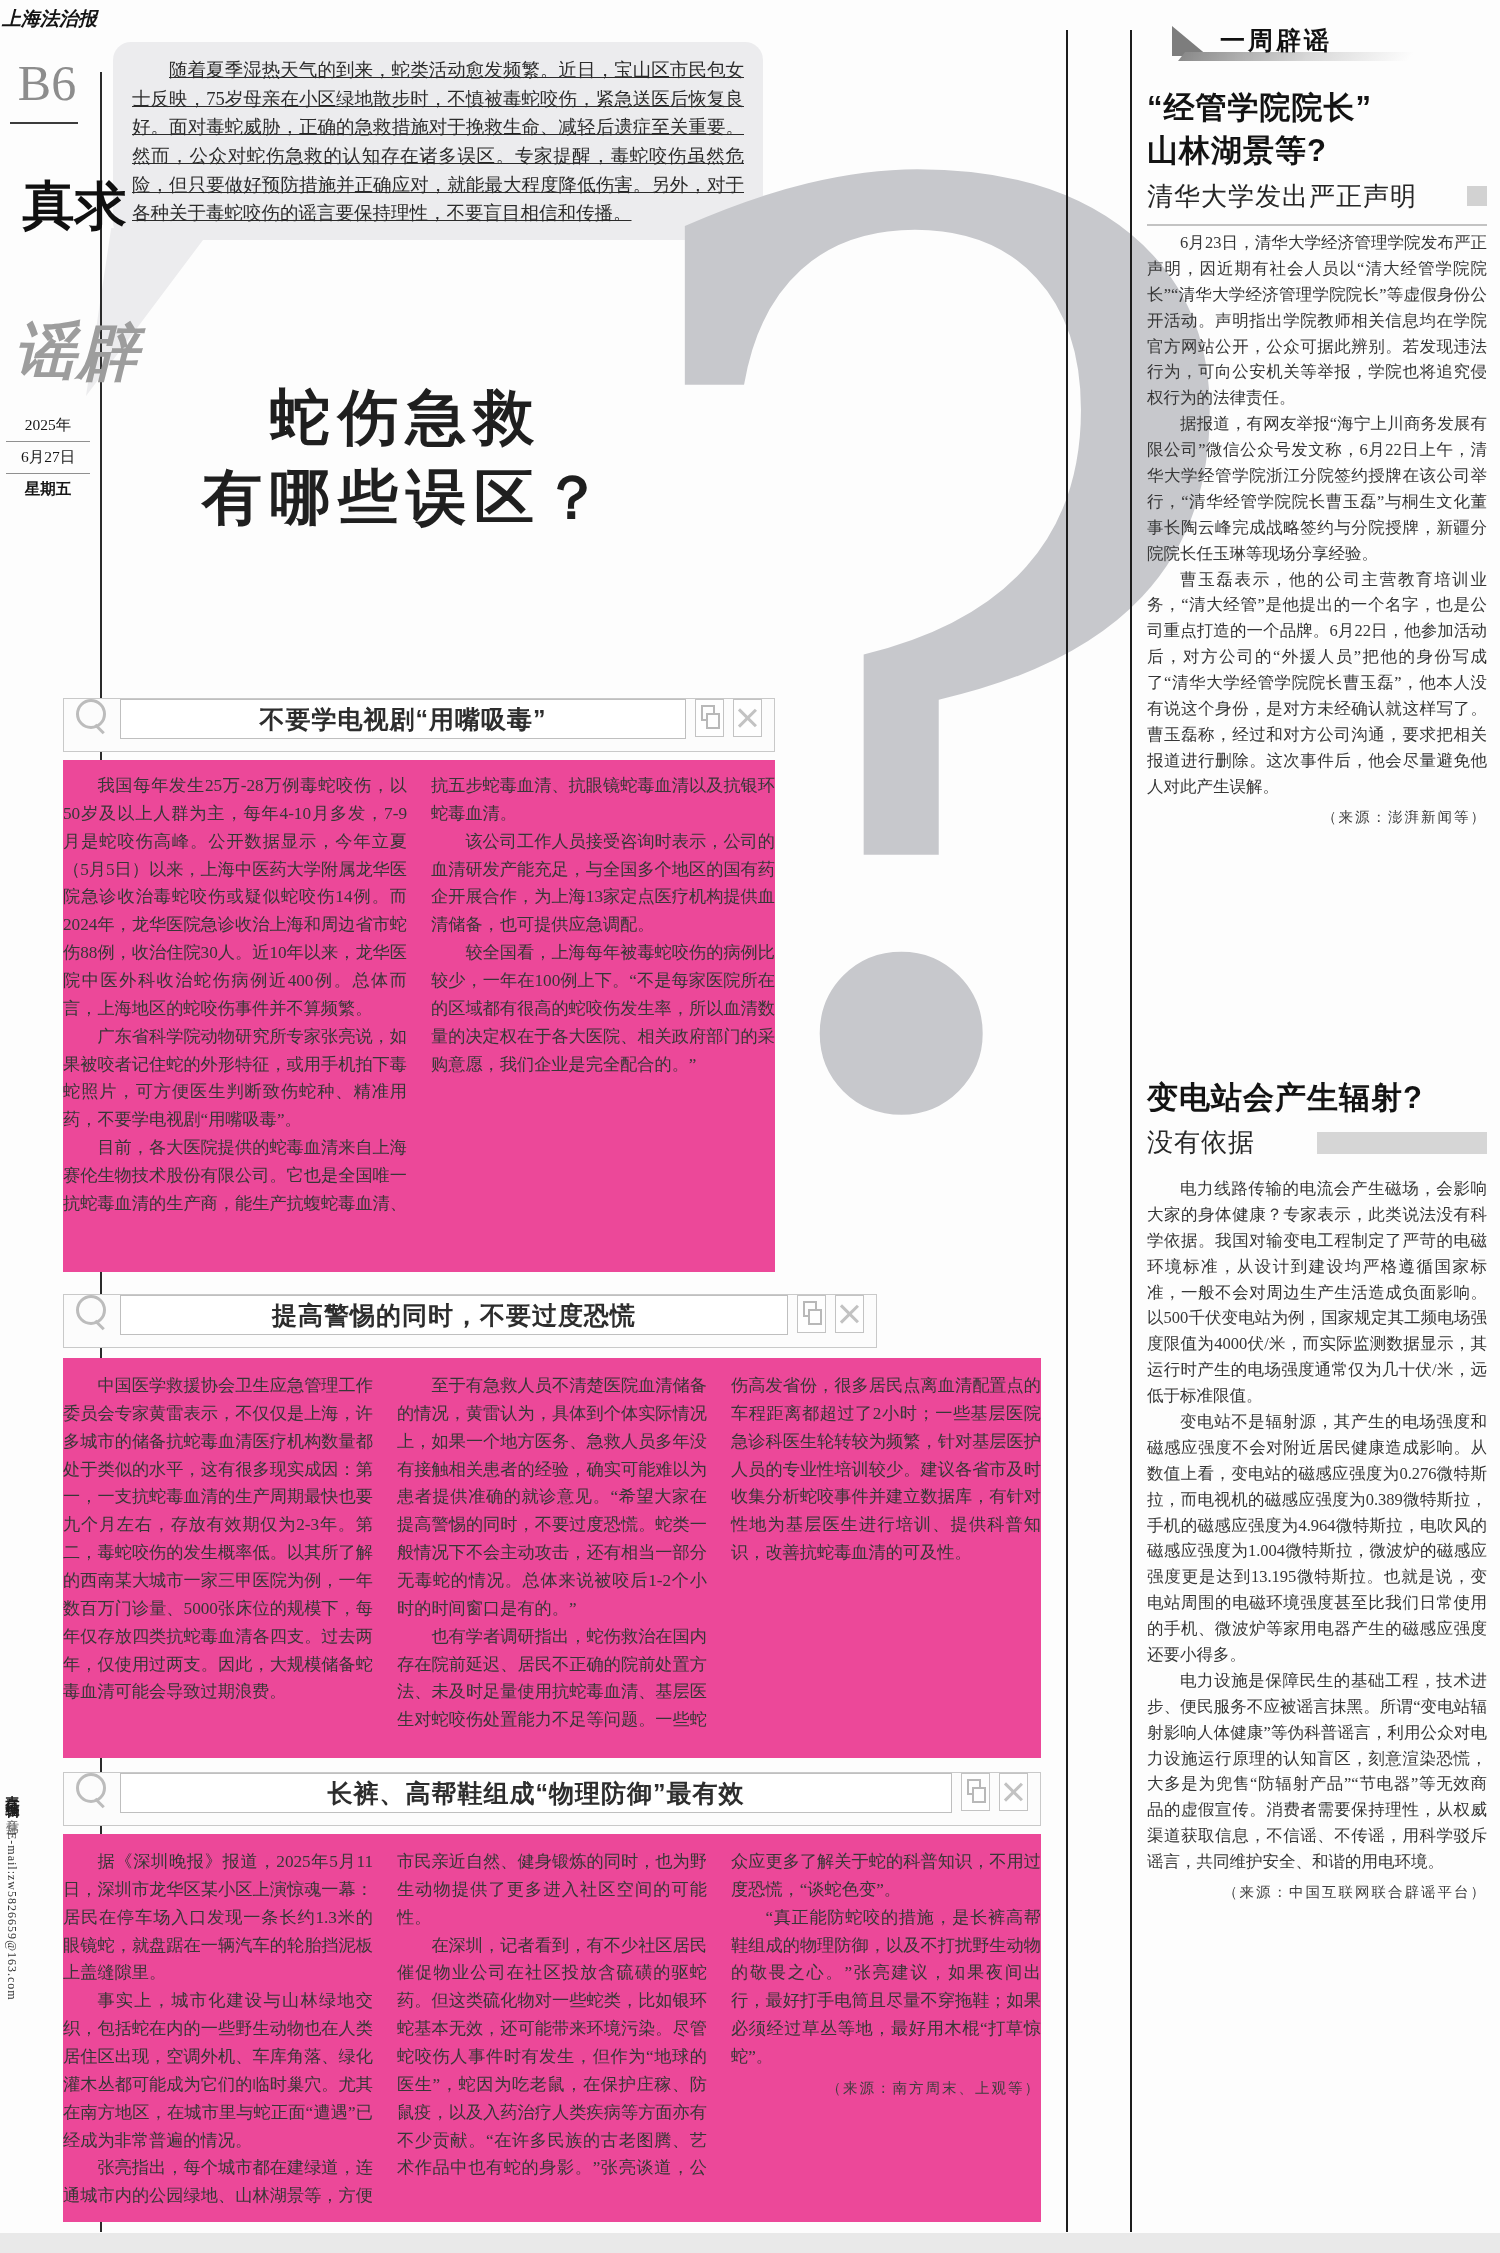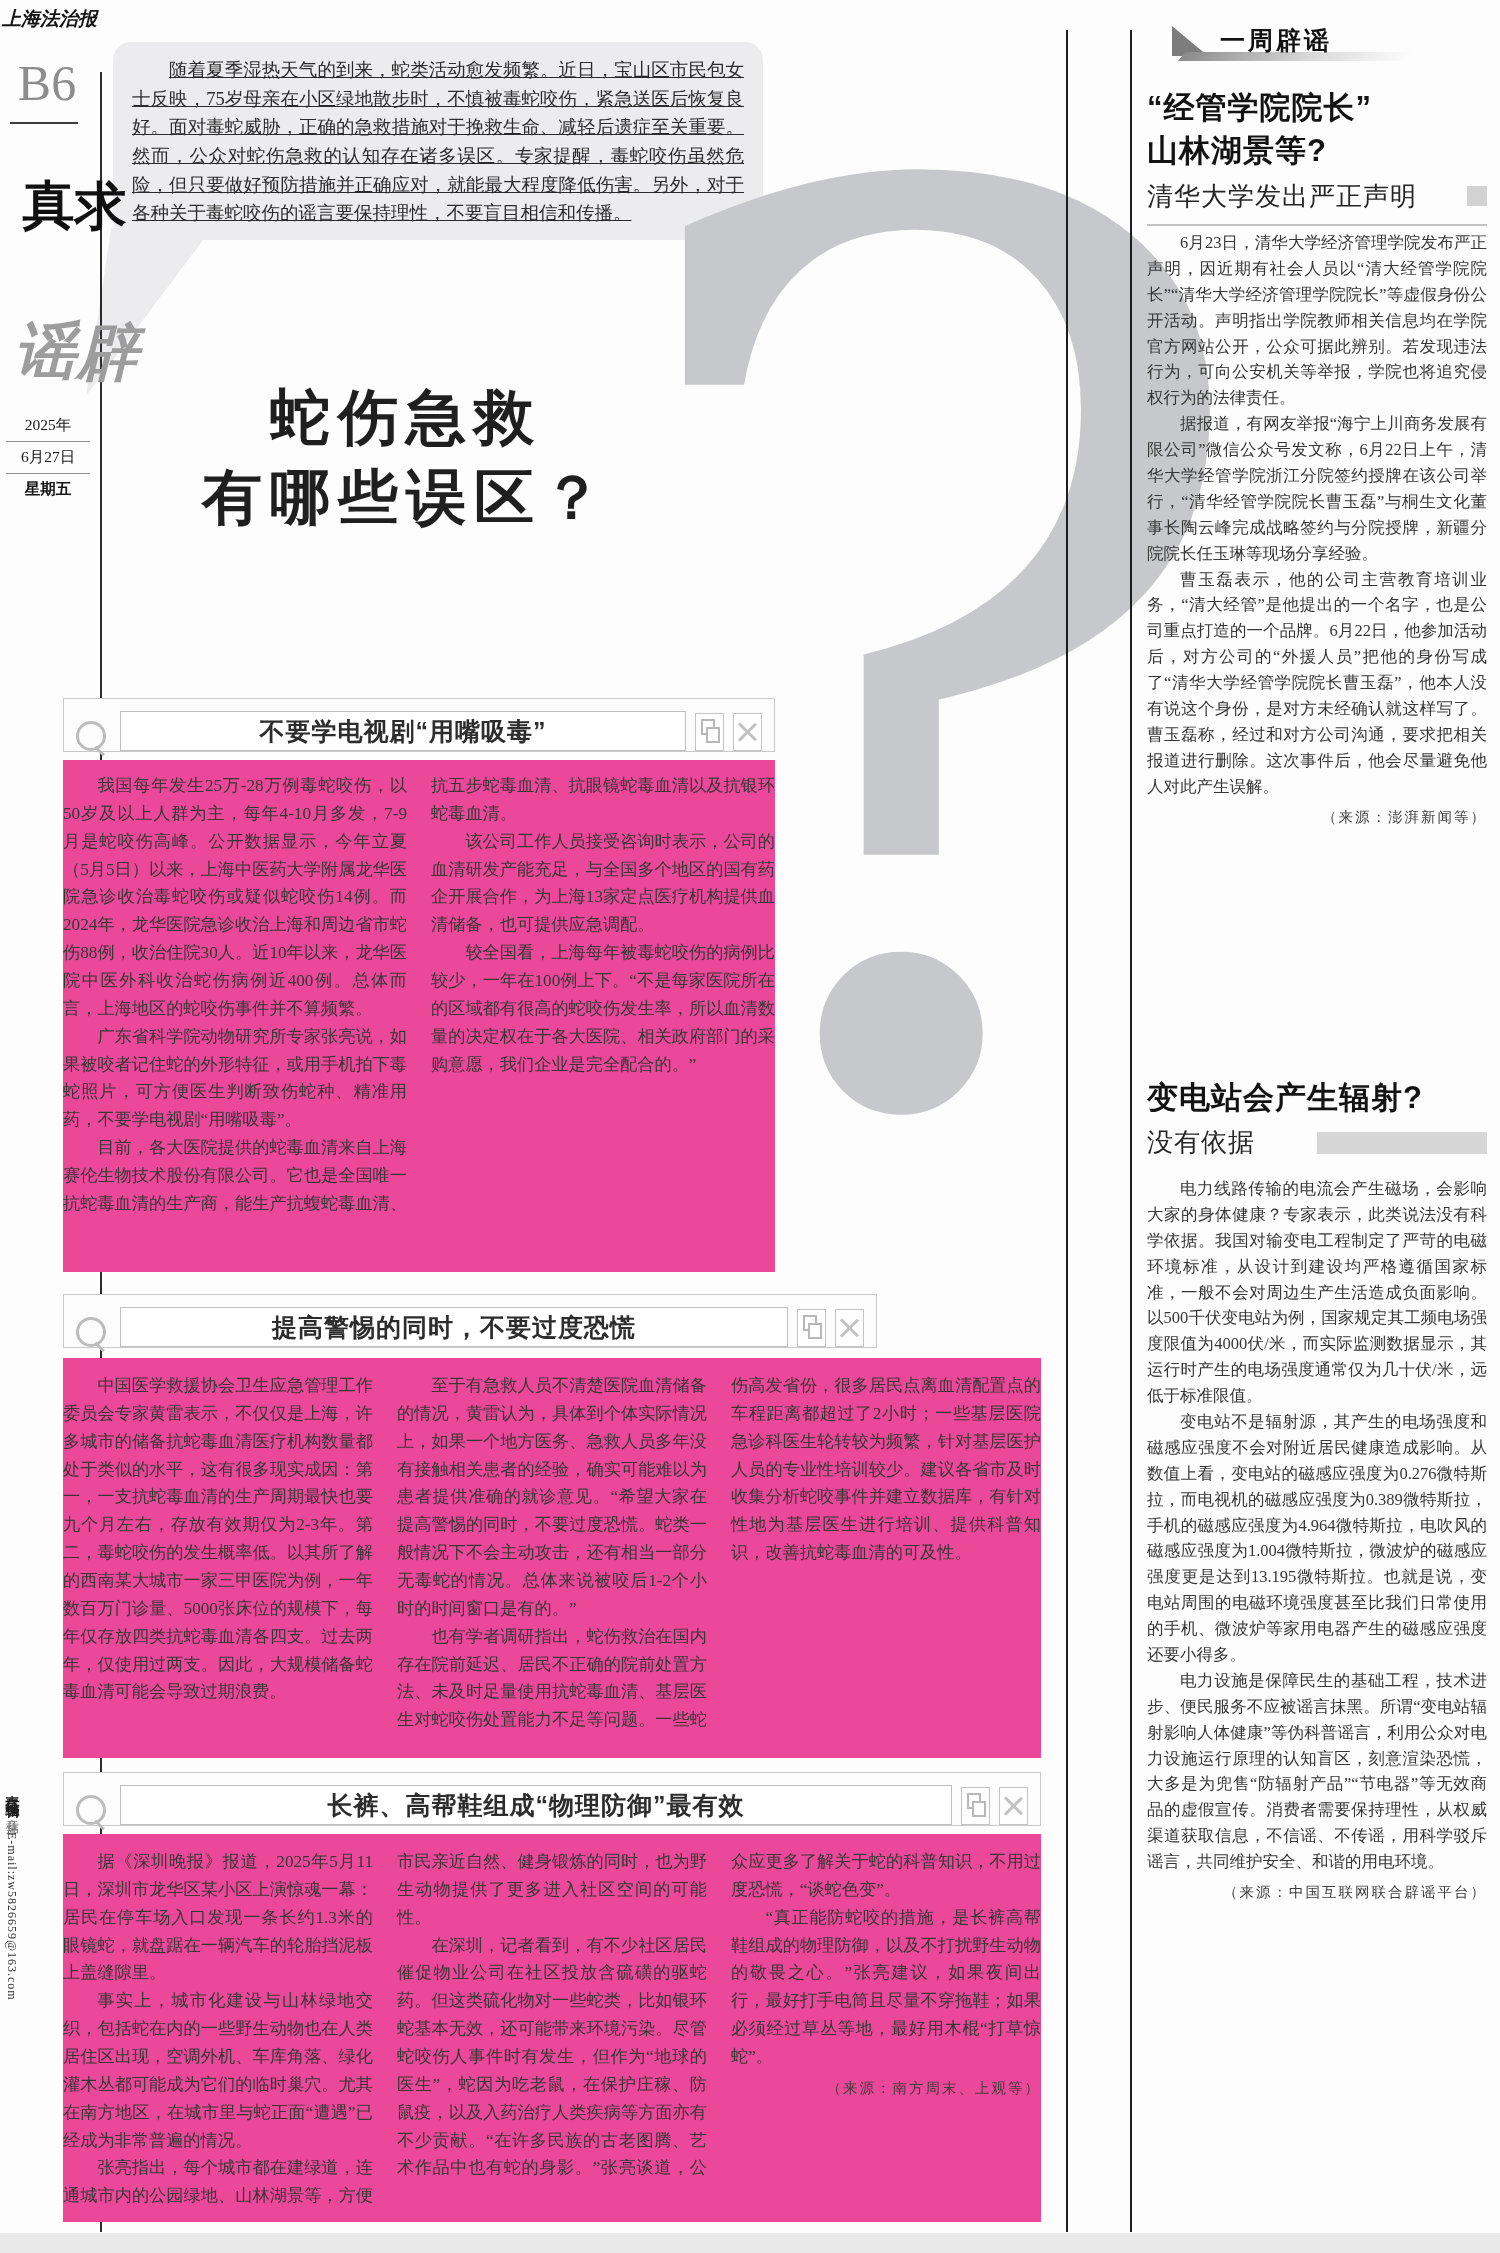--- a/index.html
+++ b/index.html
@@ -39,21 +39,21 @@
       font-family:"DejaVu Serif",serif;font-size:1250px;line-height:1;text-align:center;
       color:#c7c8cc;pointer-events:none;}
 
   
   .headline{position:absolute;left:100px;top:378px;width:612px;margin:0;z-index:3;
       text-align:center;font-weight:bold;font-size:60px;line-height:1.34;
       letter-spacing:8px;color:#1f1f1f;font-family:"Liberation Serif",serif;}
 
   
   .searchbar{position:absolute;height:54px;background:#fcfcfc;border:1px solid #c9c9c9;
-      display:flex;align-items:flex-end;padding:0 12px;z-index:3;box-sizing:border-box;}
+      display:flex;align-items:flex-start;padding:0 12px;z-index:3;box-sizing:border-box;}
   .mag{width:24px;height:24px;border:3px solid #bcbcbc;border-radius:50%;
       position:relative;margin-right:14px;flex:none;}
   .mag::after{content:'';position:absolute;width:3px;height:12px;background:#bcbcbc;
       left:19px;top:21px;transform:rotate(-45deg);}
   .sb-input{flex:1;height:38px;background:#fff;border:1px solid #bfbfbf;
       display:flex;align-items:center;justify-content:center;
       font-family:"Liberation Sans","DejaVu Sans",sans-serif;font-weight:bold;
       font-size:25px;color:#2d2d2d;letter-spacing:1px;}
   .ic{width:27px;height:36px;border:1px solid #c3c3c3;margin-left:9px;
       position:relative;flex:none;background:#fefefe;}

